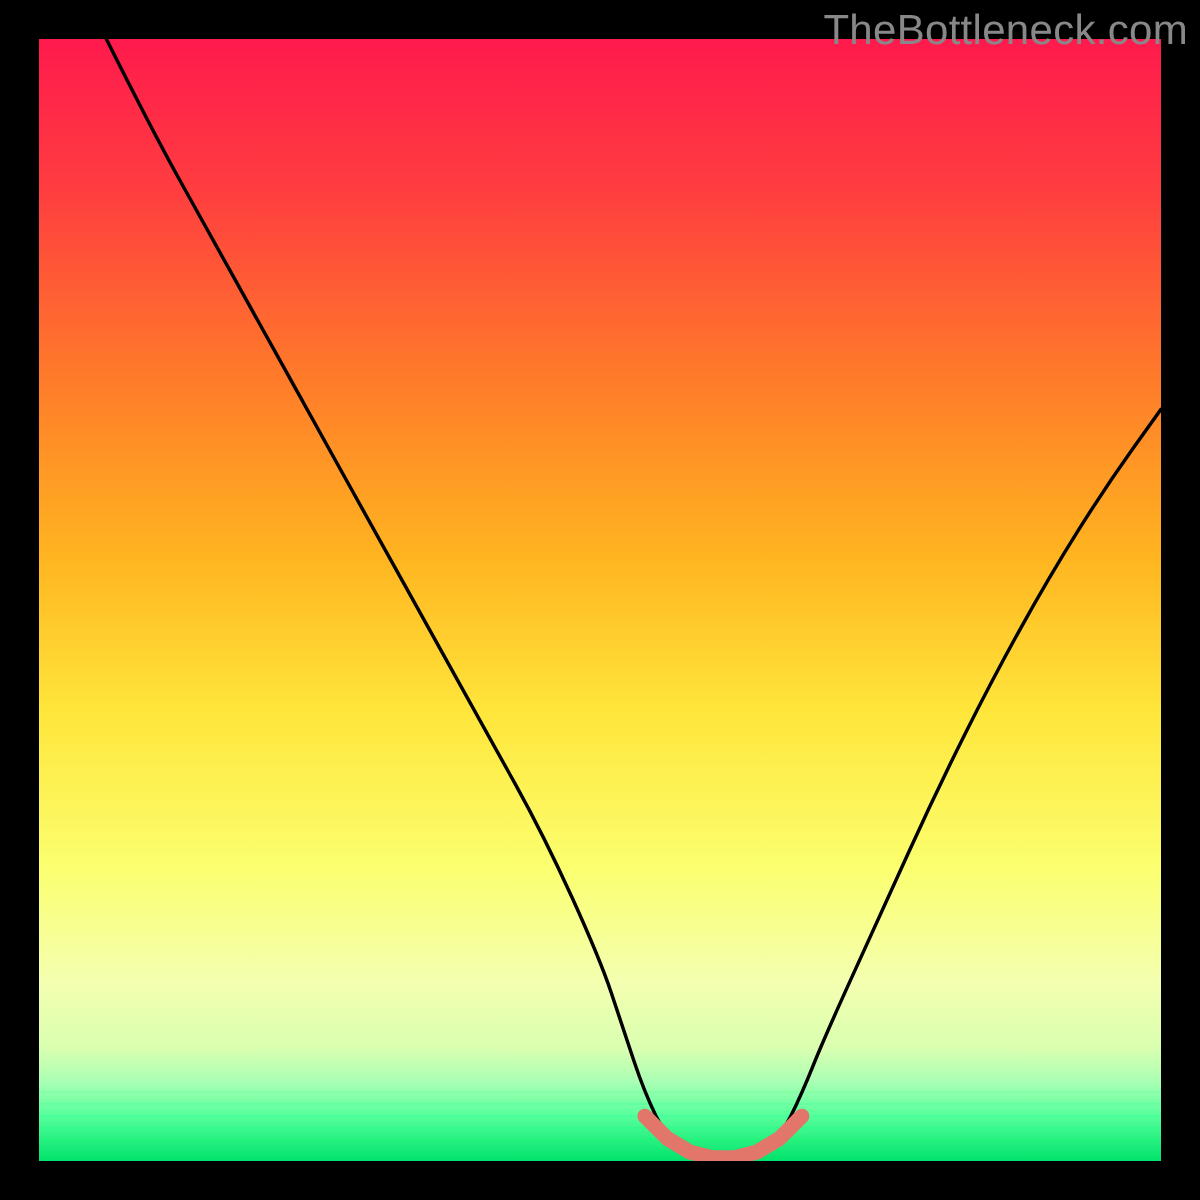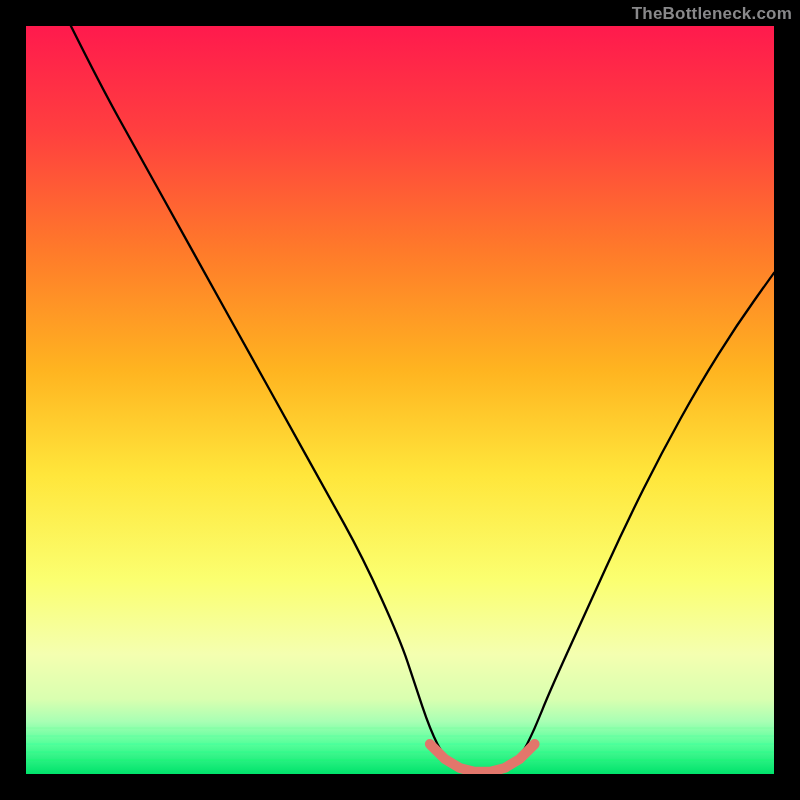--- a/index.html
+++ b/index.html
@@ -23,22 +23,22 @@
     left: 0;
     top: 0;
     width: 748px;
     height: 748px;
   }
   .watermark {
     position: absolute;
     top: 4px;
     right: 8px;
     font-family: Arial, Helvetica, sans-serif;
-    font-size: 17px;
-    font-weight: 700;
+    font-size: 28px;
+    font-weight: 400;
     color: #88888a;
     letter-spacing: 0.2px;
   }
 </style>
 </head>
 <body>
 
 <div class="frame">
   <svg class="plot-area" viewBox="0 0 748 748" preserveAspectRatio="none">
     <defs>

